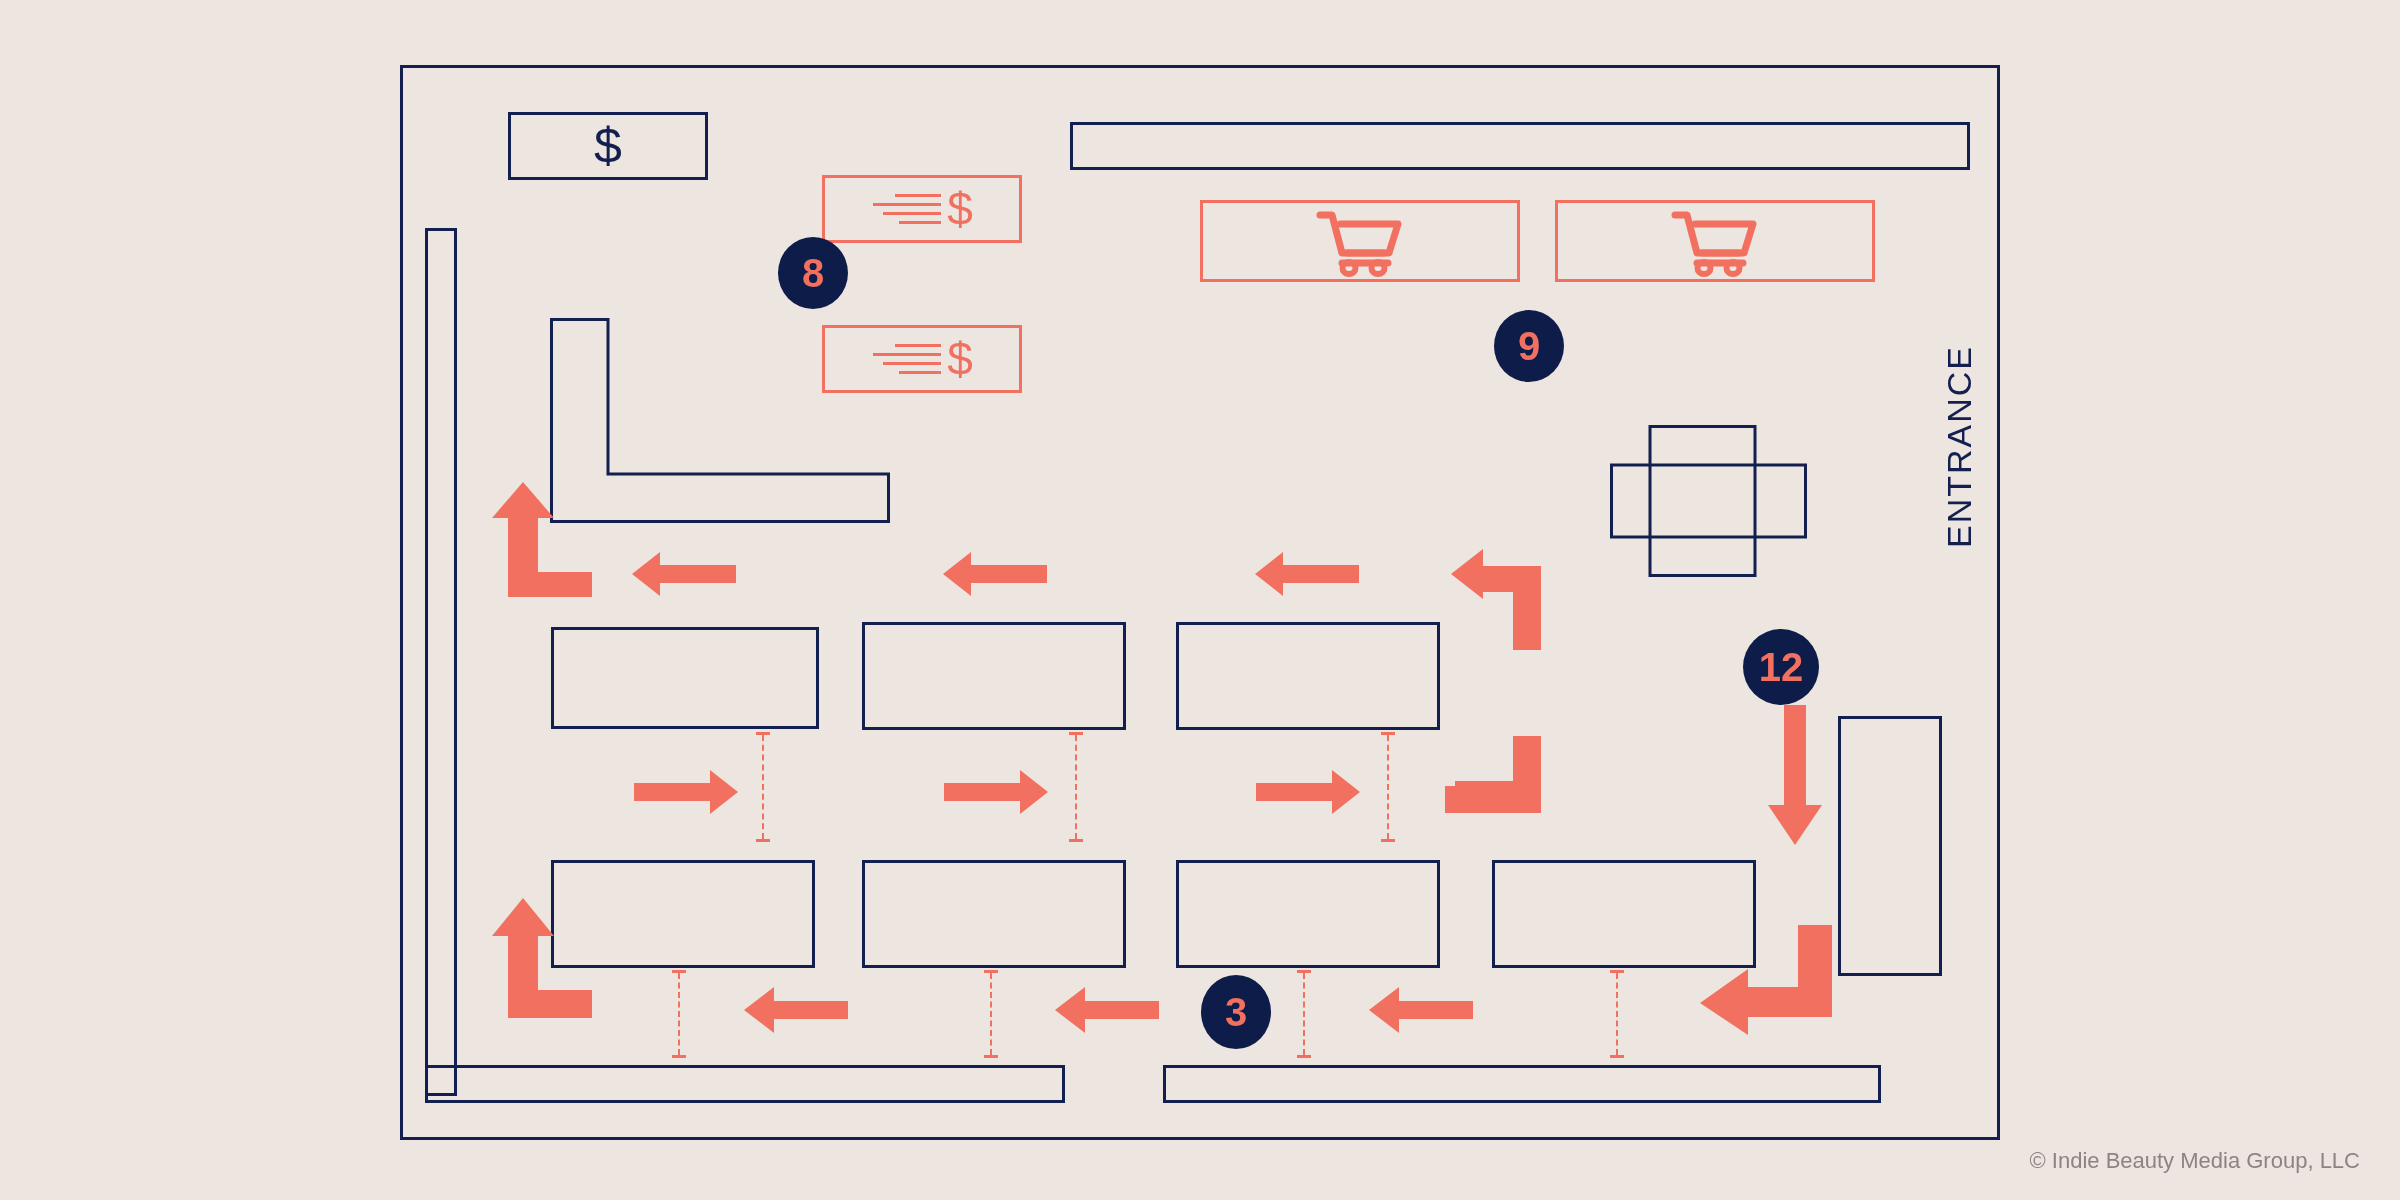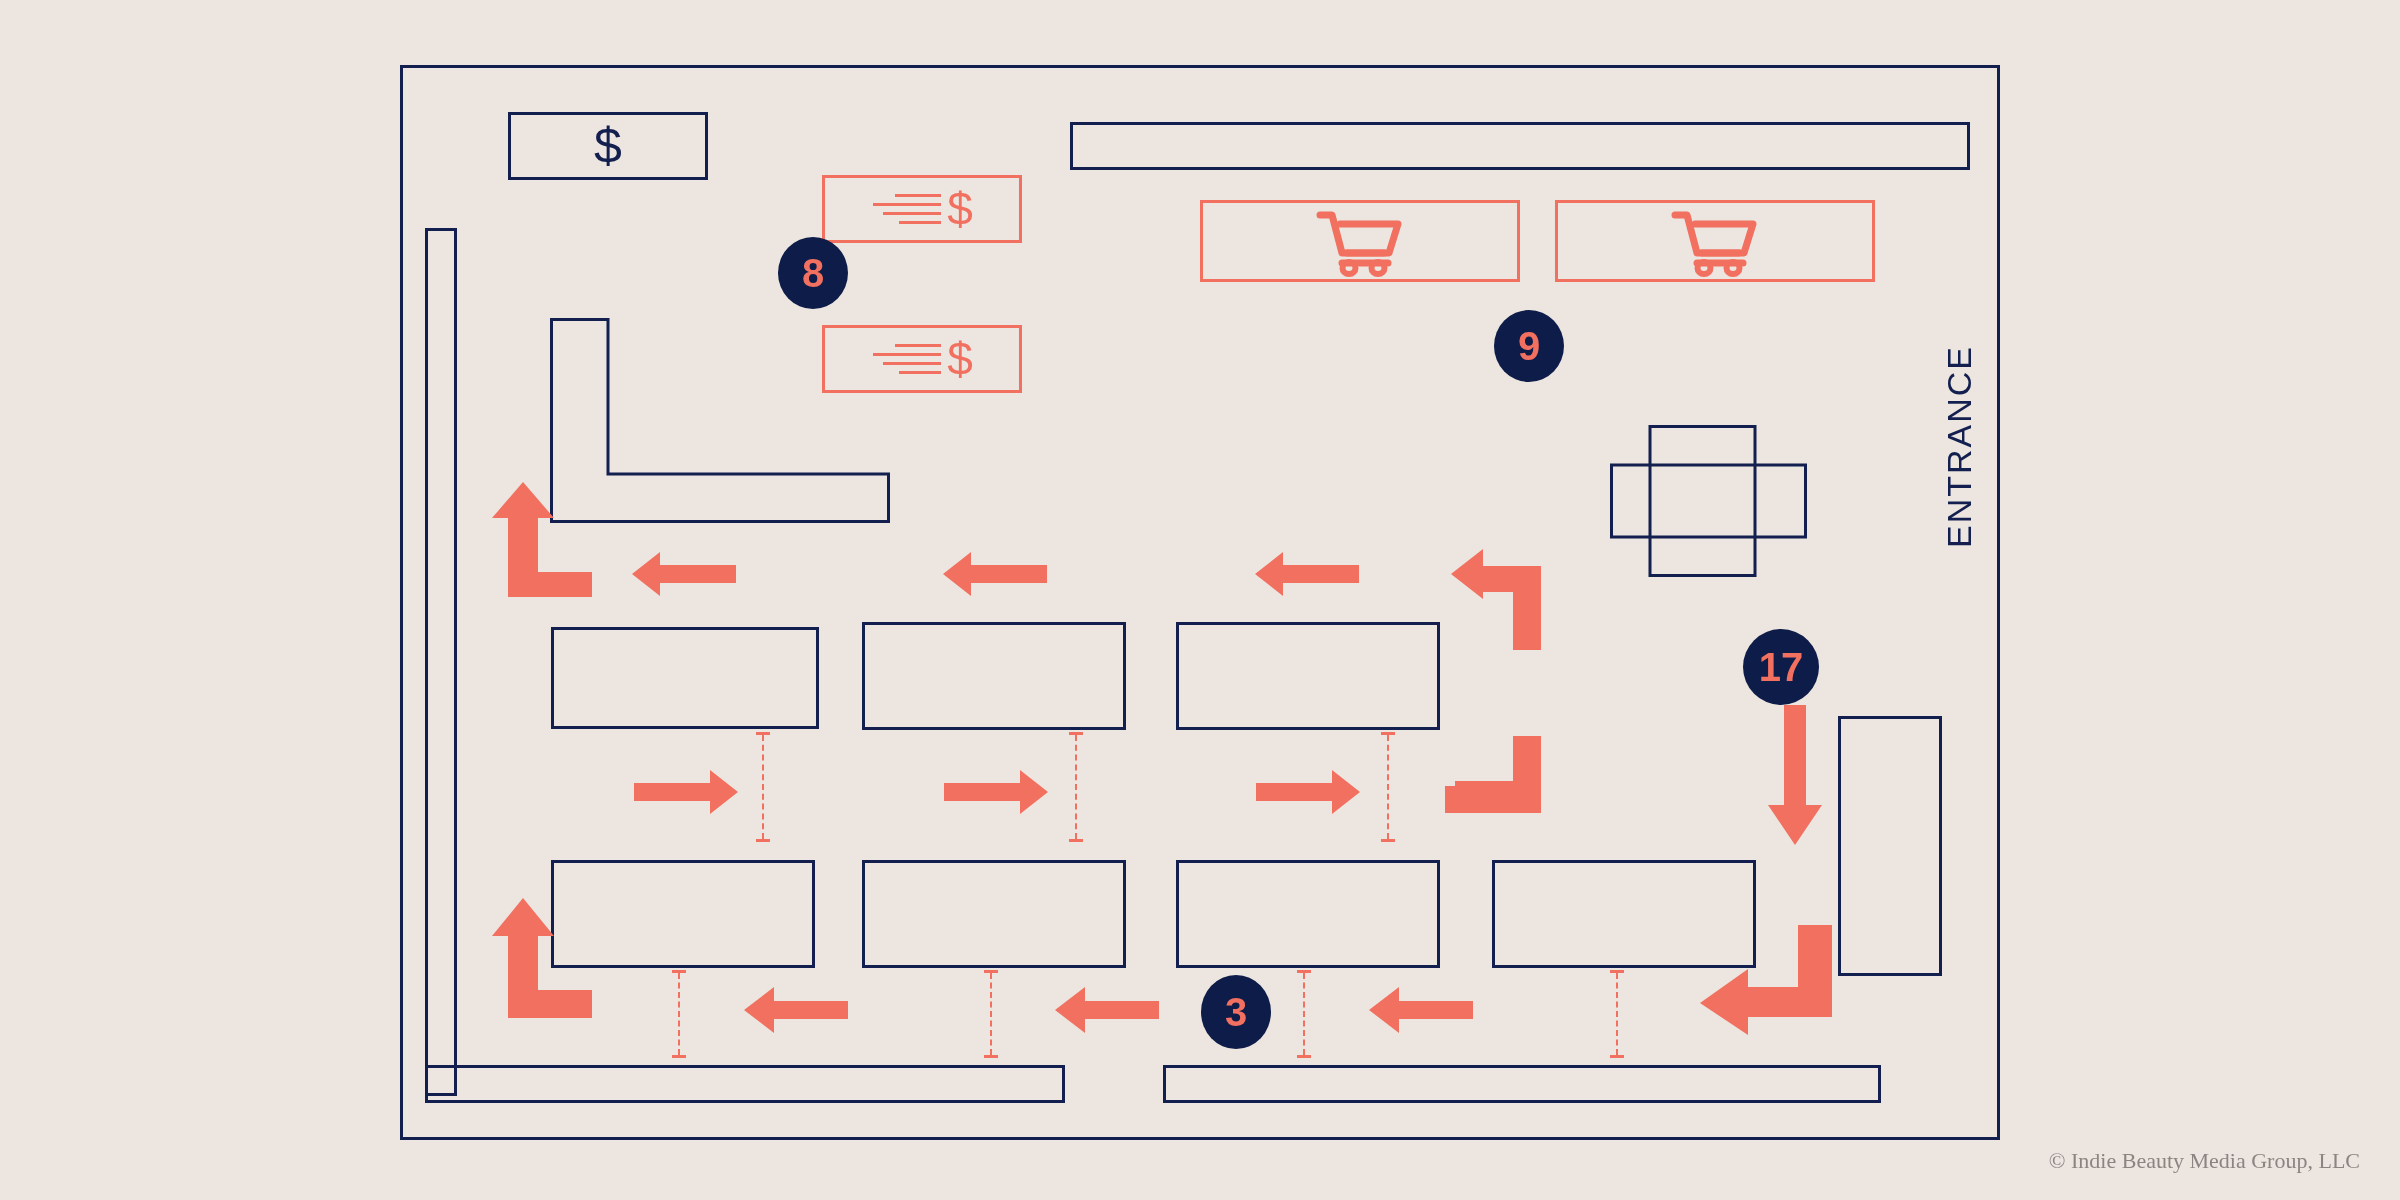--- a/index.html
+++ b/index.html
@@ -126,21 +126,21 @@
     position: absolute; left: 6px; top: 3px; bottom: 3px;
     border-left: 2px dashed #f2705f;
   }
 
   
   #copyright {
     left: 0; top: 1148px; width: 2360px;
     text-align: right;
     color: #8c8480;
     font-size: 22px;
-    font-family: Liberation Serif, serif;
+    font-family: Liberation Sans, sans-serif;
   }
 
   svg { display: block; overflow: visible; }
 </style>
 </head>
 <body>
 
 <div id="stage">
 
   <div class="abs" id="store-boundary"></div>
@@ -362,21 +362,21 @@
 
   <div class="abs badge" style="left:778px; top:237px; width:70px; height:72px; font-size:40px;">
     <span>8</span>
   </div>
 
   <div class="abs badge" style="left:1494px; top:310px; width:70px; height:72px; font-size:40px;">
     <span>9</span>
   </div>
 
   <div class="abs badge" style="left:1743px; top:629px; width:76px; height:76px; font-size:40px;">
-    <span>17</span>
+    <span>12</span>
   </div>
 
   <div class="abs badge" style="left:1201px; top:975px; width:70px; height:74px; font-size:40px;">
     <span>3</span>
   </div>
 
   <div class="abs" id="copyright">© Indie Beauty Media Group, LLC</div>
 
 </div>
 

